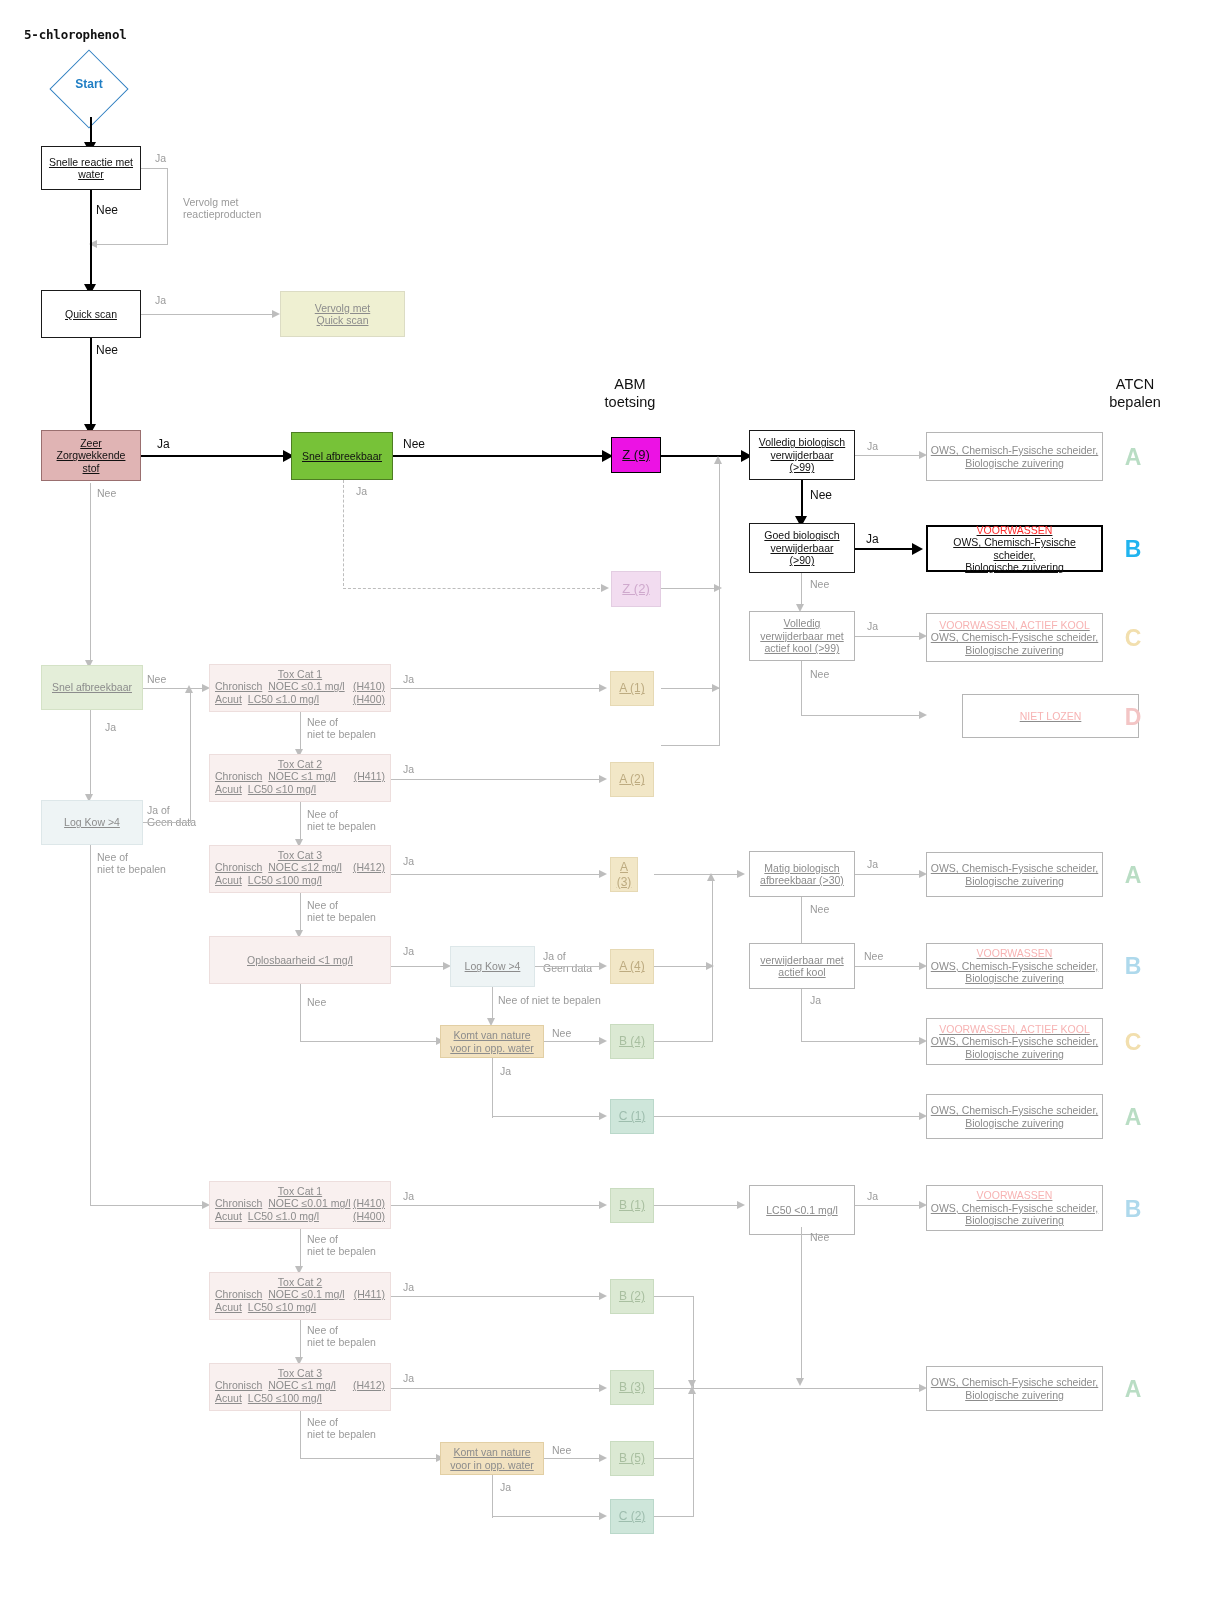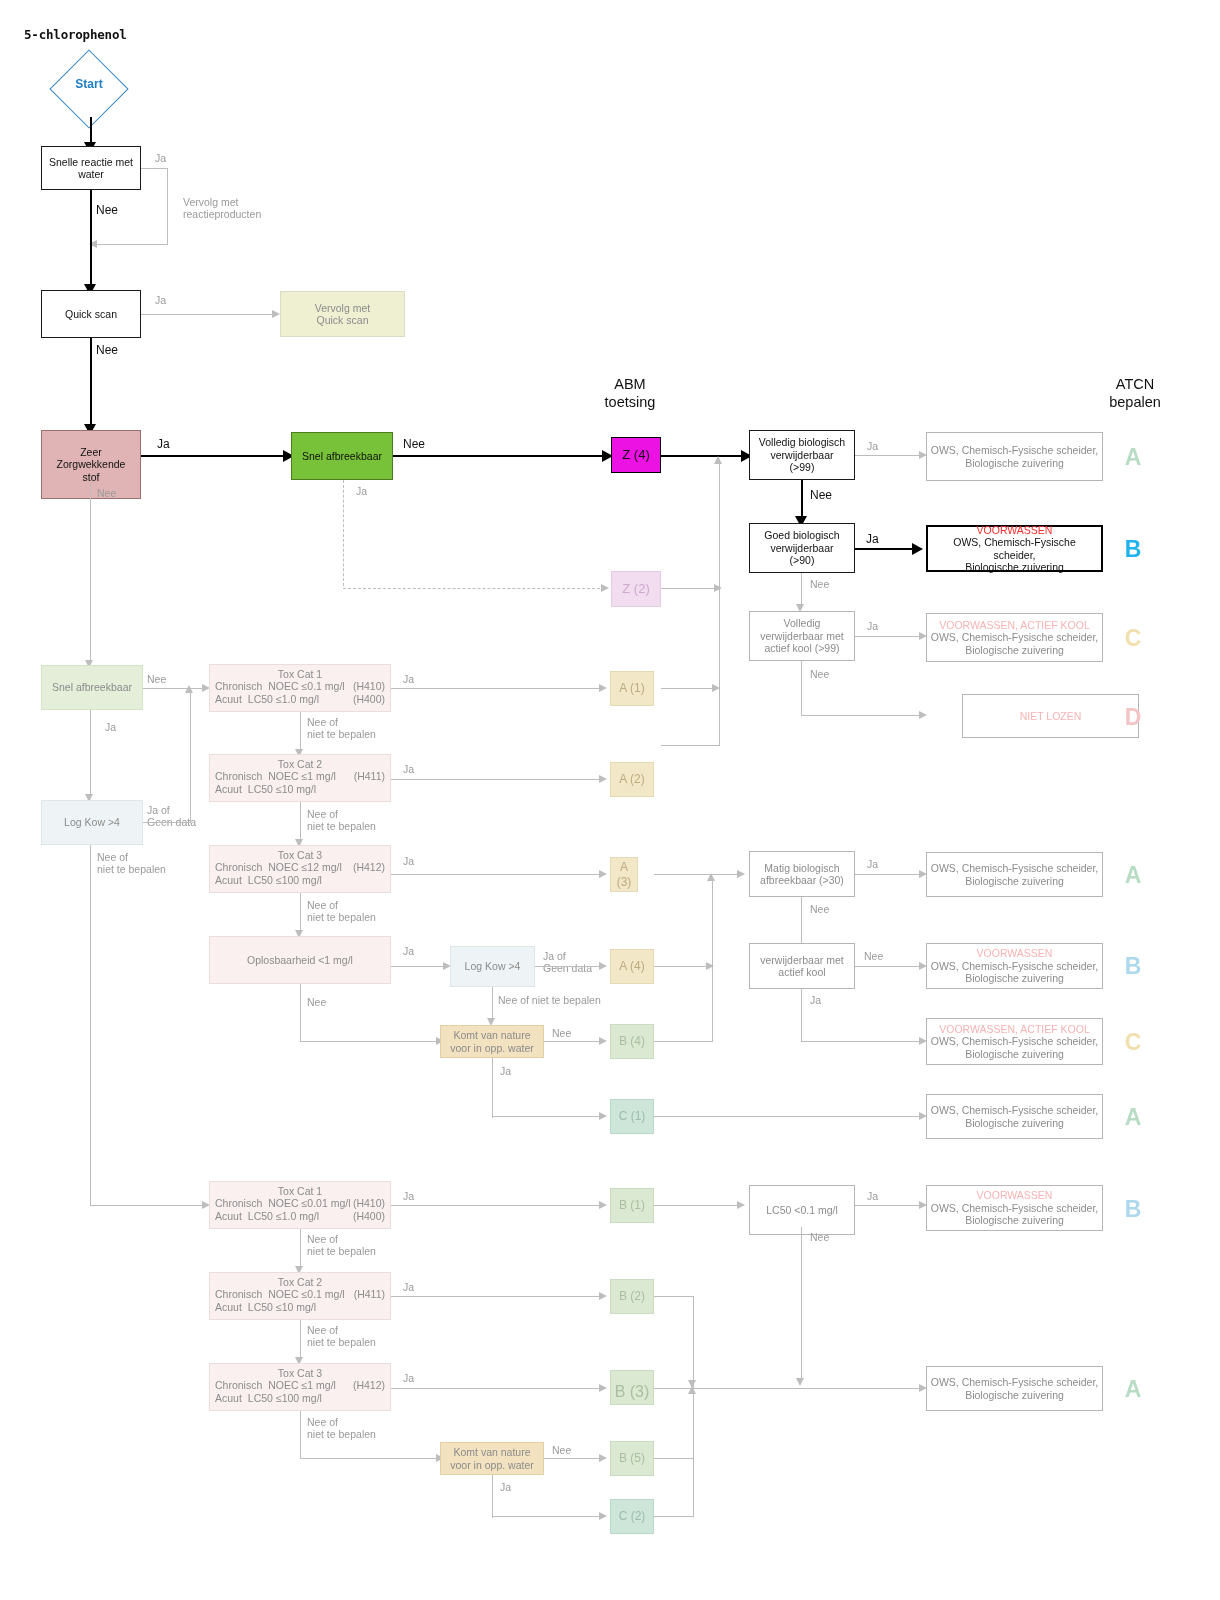--- a/index.html
+++ b/index.html
@@ -7,21 +7,21 @@
   #page{position:relative;width:1220px;height:1600px;overflow:hidden;background:#fff;}
 
   .abs{position:absolute;box-sizing:border-box;}
 
   
   .node{
     position:absolute;box-sizing:border-box;
     display:flex;align-items:center;justify-content:center;
     text-align:center;line-height:1.18;
     border:1px solid #b5b5b5;background:#fff;color:#8c8c8c;
-    font-size:10.5px;padding:2px 3px;
+    font-size:10.5px;padding:2px 3px;text-decoration:underline;
   }
   .node .ln{display:block;}
   .node.active{border:1.6px solid #1a1a1a;color:#111;font-size:10.5px;}
   .node.strong{border:2px solid #000;color:#111;}
 
   
   .chem-title{position:absolute;left:24px;top:27px;font-family:"DejaVu Sans Mono","Liberation Mono",monospace;font-weight:bold;font-size:12.5px;color:#111;letter-spacing:-.2px;}
   .start-caption{position:absolute;left:125px;top:76px;font-size:14.5px;color:#111;white-space:nowrap;}
 
   
@@ -110,21 +110,21 @@
 
   <div class="colhead" style="left:585px;top:375px;width:90px;">
     <span>ABM</span><br>
     <span>toetsing</span>
   </div>
   <div class="colhead" style="left:1085px;top:375px;width:100px;">
     <span>ATCN</span><br>
     <span>bepalen</span>
   </div>
 
-  <div class="node active" style="left:41px;top:430px;width:100px;height:69px;background:#e0b4b4;border-color:#9a6f6f;flex-direction:column;">
+  <div class="node active" style="left:41px;top:430px;width:100px;height:51px;background:#e0b4b4;border-color:#9a6f6f;flex-direction:column;">
     <span class="ln">Zeer</span>
     <span class="ln">Zorgwekkende</span>
     <span class="ln">stof</span>
   </div>
   <div class="elabel dark" style="left:157px;top:437px;">Ja</div>
   <div class="elabel" style="left:97px;top:487px;">Nee</div>
 
   <div class="ln-h dark" style="left:141px;top:455px;width:146px;"></div>
   <div class="arr r dark" style="left:283px;top:450px;"></div>
 
@@ -135,21 +135,21 @@
   <div class="elabel" style="left:356px;top:485px;">Ja</div>
 
   <div class="ln-h dark" style="left:393px;top:455px;width:213px;"></div>
   <div class="arr r dark" style="left:602px;top:450px;"></div>
 
   <div class="dash-v" style="left:343px;top:480px;height:106px;"></div>
   <div class="dash-h" style="left:343px;top:588px;width:262px;"></div>
   <div class="arr r" style="left:601px;top:584px;"></div>
 
   <div class="node active" style="left:611px;top:437px;width:50px;height:36px;background:#ec12e4;border-color:#000;font-size:13px;">
-    <span>Z (4)</span>
+    <span>Z (9)</span>
   </div>
 
   <div class="node" style="left:611px;top:571px;width:50px;height:36px;background:#f2dcf0;border-color:#e3cde2;font-size:13px;color:#cfa9cd;">
     <span>Z (2)</span>
   </div>
 
   <div class="ln-h dark" style="left:661px;top:455px;width:87px;"></div>
   <div class="arr r dark" style="left:741px;top:450px;"></div>
 
   <div class="ln-h" style="left:661px;top:588px;width:58px;"></div>
@@ -527,21 +527,21 @@
   <div class="ln-v" style="left:492px;top:1475px;height:43px;"></div>
   <div class="ln-h" style="left:492px;top:1516px;width:111px;"></div>
   <div class="arr r" style="left:599px;top:1512px;"></div>
 
   <div class="node" style="left:610px;top:1188px;width:44px;height:35px;background:#dbe9d3;border-color:#c9dcc0;font-size:12px;color:#a9bfa0;">
       <span>B (1)</span>
     </div>
   <div class="node" style="left:610px;top:1279px;width:44px;height:35px;background:#dbe9d3;border-color:#c9dcc0;font-size:12px;color:#a9bfa0;">
       <span>B (2)</span>
     </div>
-  <div class="node" style="left:610px;top:1370px;width:44px;height:35px;background:#dbe9d3;border-color:#c9dcc0;font-size:16px;color:#a9bfa0;align-items:flex-end;">
+  <div class="node" style="left:610px;top:1370px;width:44px;height:35px;background:#dbe9d3;border-color:#c9dcc0;font-size:12px;color:#a9bfa0;">
       <span>B (3)</span>
     </div>
   <div class="node" style="left:610px;top:1441px;width:44px;height:35px;background:#dbe9d3;border-color:#c9dcc0;font-size:12px;color:#a9bfa0;">
       <span>B (5)</span>
     </div>
   <div class="node" style="left:610px;top:1499px;width:44px;height:35px;background:#cee6da;border-color:#bad8ca;font-size:12px;color:#9dbdad;">
       <span>C (2)</span>
     </div>
 
   <div class="ln-h" style="left:654px;top:1205px;width:86px;"></div>

